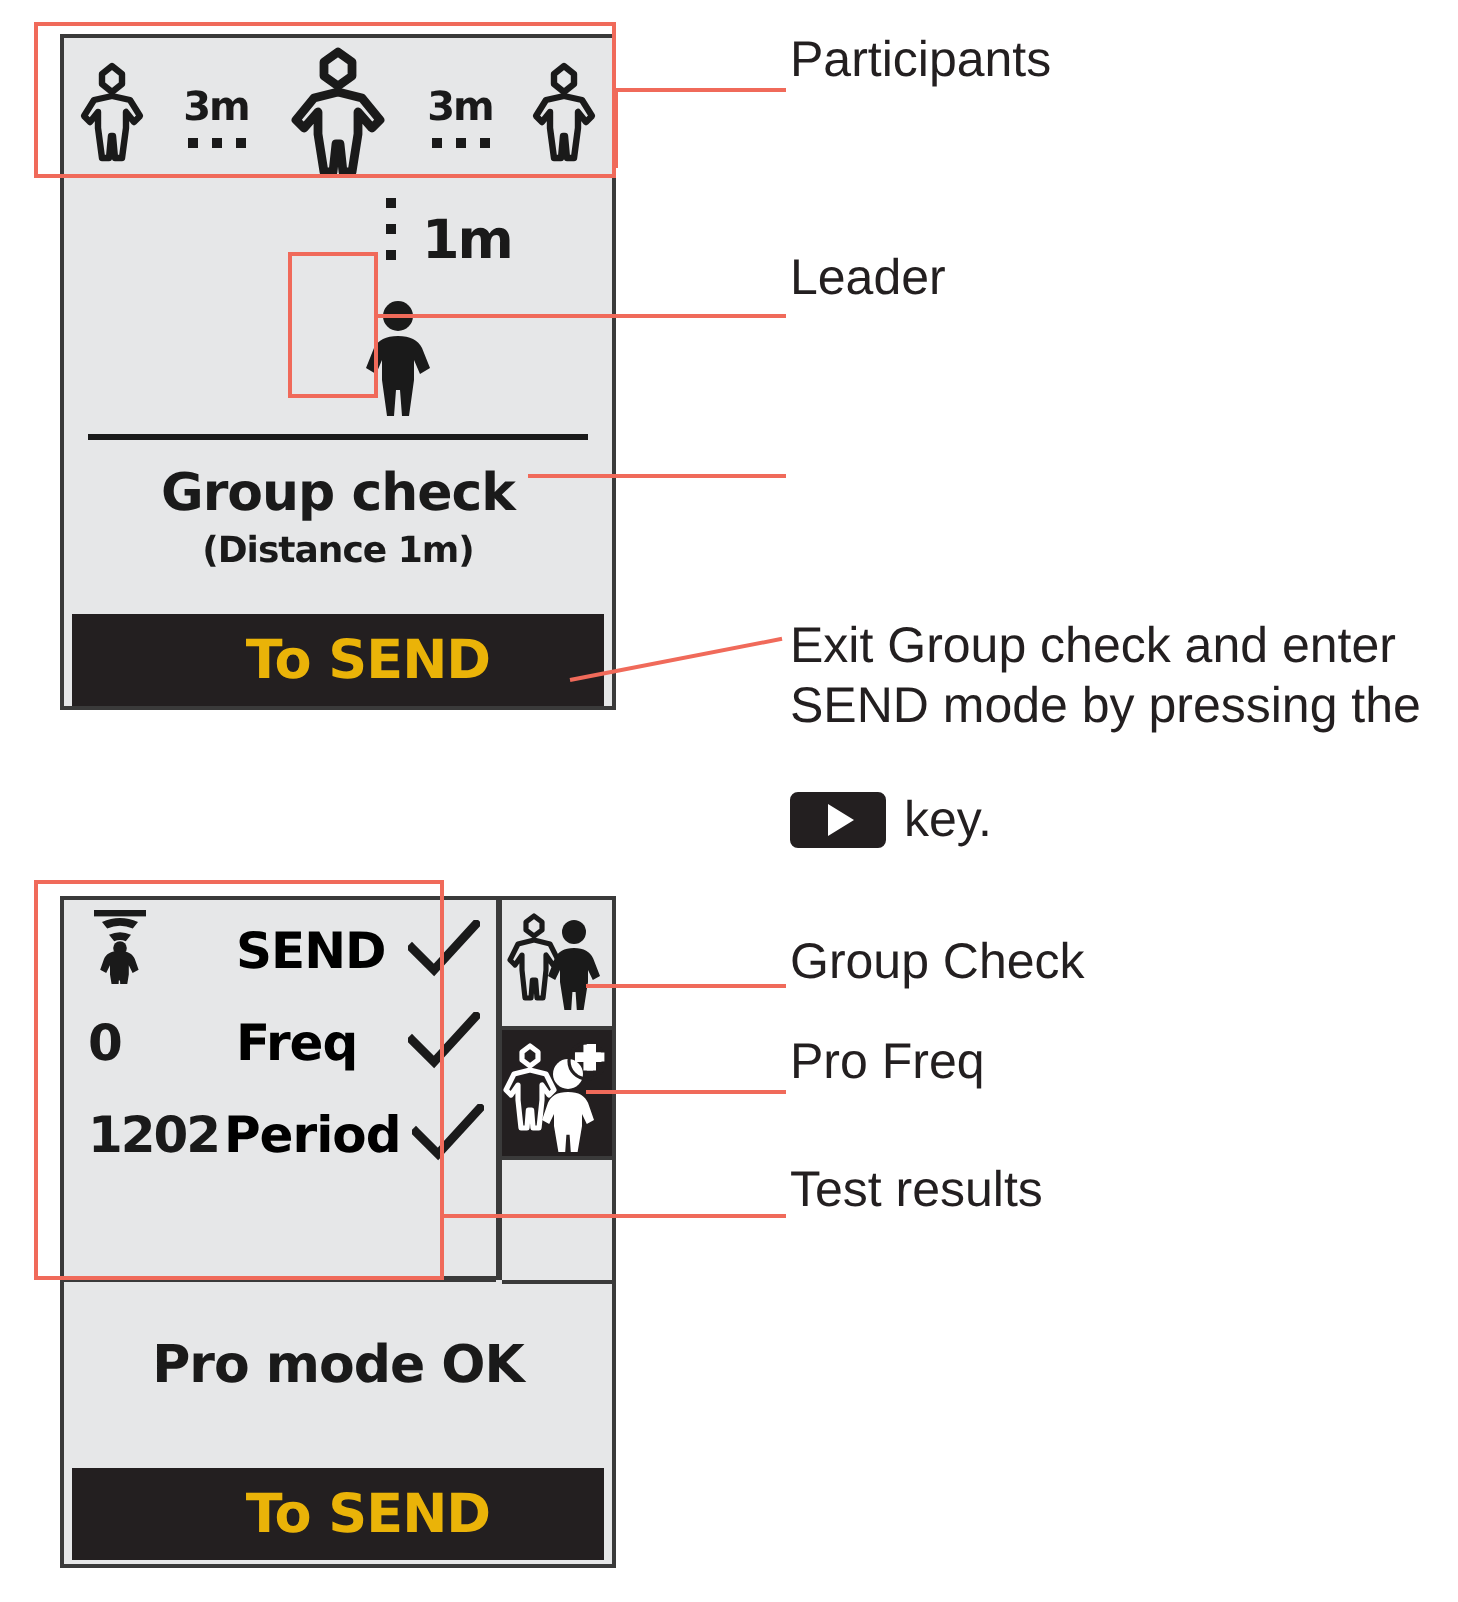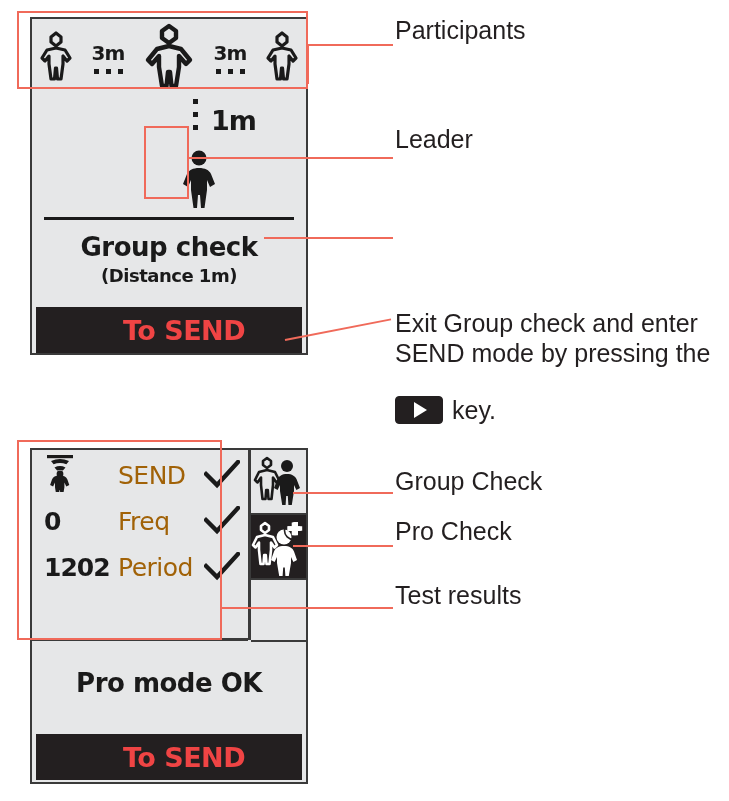--- a/index.html
+++ b/index.html
@@ -64,21 +64,21 @@
   }
   #gc-line1{top:213px;font-size:26px;}
   #gc-line2{top:246px;font-size:18px;}
 
   .send-bar{
     position:absolute;left:4px;width:266px;height:46px;
     background:#231f20;
     display:flex;align-items:center;justify-content:center;
   }
   .send-bar span{
-    color:#ef4444;font-family:"DejaVu Sans", sans-serif;
+    color:#eab308;font-family:"DejaVu Sans", sans-serif;
     font-weight:bold;font-size:27px;letter-spacing:-0.5px;margin-left:30px;
   }
   #send-top{top:288px;}
   #send-bottom{top:284px;}
 
   
   .results-area{position:absolute;left:0;top:0;width:216px;height:190px;}
   .col-divider{position:absolute;left:216px;top:0;width:3px;height:190px;background:#3a3a3a;}
   .results-underline{position:absolute;left:0;top:188px;width:216px;height:3px;background:#3a3a3a;}
 
@@ -86,21 +86,21 @@
     position:absolute;left:0;width:216px;height:46px;
     display:flex;align-items:center;
   }
   .res-val{
     width:86px;padding-left:12px;box-sizing:border-box;
     font-family:"DejaVu Sans", sans-serif;font-weight:bold;font-size:25px;color:#1a1a1a;
     letter-spacing:-1px;
   }
   .res-name{
     flex:1;
-    font-family:"DejaVu Sans", sans-serif;font-weight:normal;font-size:25px;color:#a16207;
+    font-family:"DejaVu Sans", sans-serif;font-weight:bold;font-size:25px;color:#000000;
     letter-spacing:-0.5px;
   }
   .res-check{width:52px;display:flex;align-items:center;justify-content:center;}
 
   
   .tile{position:absolute;left:219px;width:56px;height:63px;box-sizing:border-box;}
   .tile.light{background:#e6e7e8;}
   .tile.dark{background:#231f20;}
   .tile-sep{position:absolute;left:219px;width:56px;height:2px;background:#3a3a3a;}
 
@@ -359,16 +359,16 @@
 SEND mode by pressing the</div>
 
   <div class="key-line">
     <span class="key-btn">
       <span class="key-tri"></span>
     </span>
     <span class="key-word">key.</span>
   </div>
 
   <div class="anno" id="anno-group-check">Group Check</div>
-  <div class="anno" id="anno-pro-check">Pro Check</div>
+  <div class="anno" id="anno-pro-check">Pro Freq</div>
   <div class="anno" id="anno-test-results">Test results</div>
 
 </div>
 
 </body></html>

